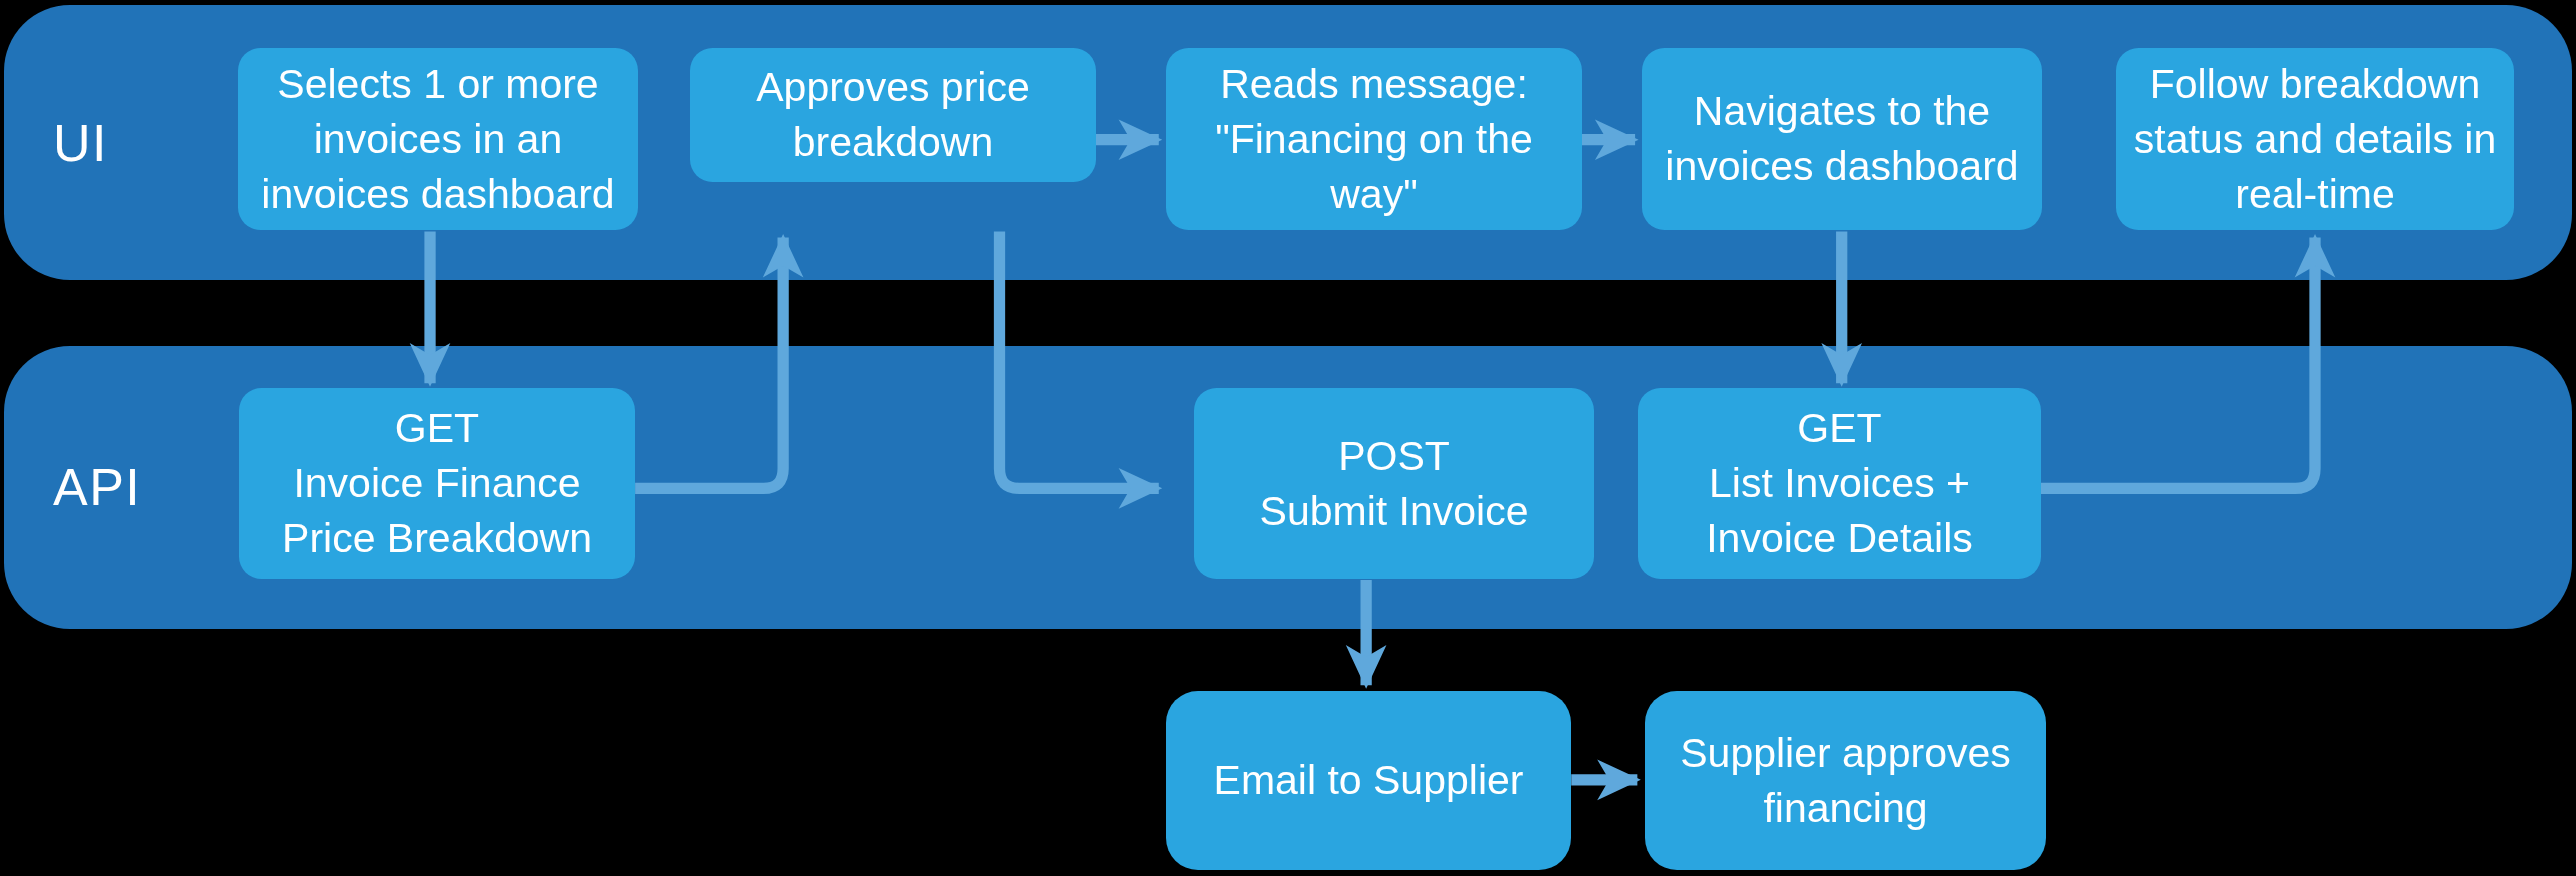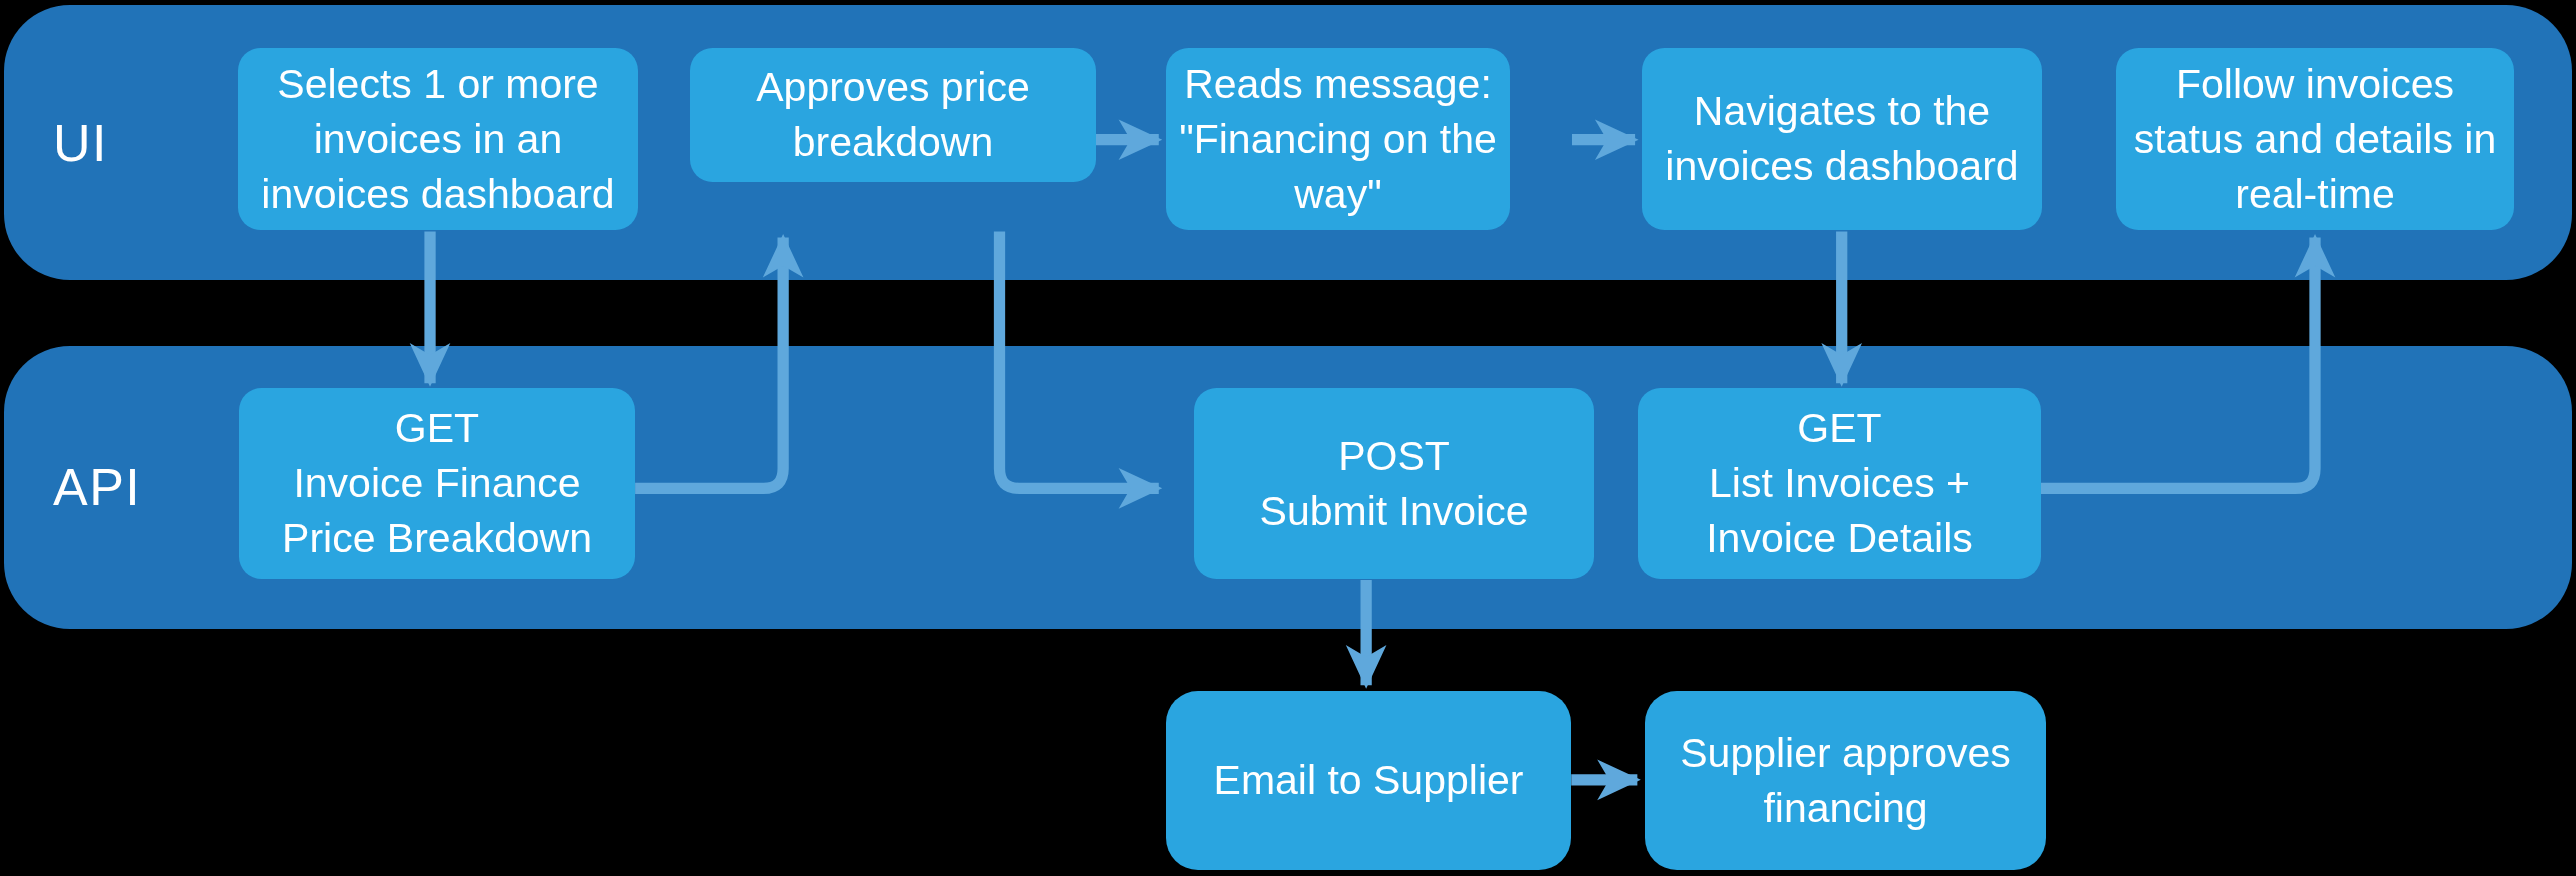--- a/index.html
+++ b/index.html
@@ -45,21 +45,21 @@
     text-align:center;
     white-space:pre-line;
     color:var(--text);
     font-size:41px;
     line-height:55px;
   }
   .node.free{border-radius:32px;}
   
   .n1{left:238px;top:48px;width:400px;height:182px;}
   .n2{left:690px;top:48px;width:406px;height:134px;}
-  .n3{left:1166px;top:48px;width:344px;height:182px;}
+  .n3{left:1166px;top:48px;width:416px;height:182px;}
   .n4{left:1642px;top:48px;width:400px;height:182px;}
   .n5{left:2116px;top:48px;width:398px;height:182px;}
   
   .n6{left:239px;top:388px;width:396px;height:191px;}
   .n7{left:1166px;top:388px;width:400px;height:191px;margin-left:28px;}
   .n8{left:1638px;top:388px;width:403px;height:191px;}
   
   .n9{left:1166px;top:691px;width:405px;height:179px;}
   .n10{left:1645px;top:691px;width:401px;height:179px;}
 
@@ -104,21 +104,21 @@
   <div class="node n1">Selects 1 or more
 invoices in an
 invoices dashboard</div>
   <div class="node n2">Approves price
 breakdown</div>
   <div class="node n3">Reads message:
 "Financing on the
 way"</div>
   <div class="node n4">Navigates to the
 invoices dashboard</div>
-  <div class="node n5">Follow invoices
+  <div class="node n5">Follow breakdown
 status and details in
 real-time</div>
 
   <div class="node n6">GET
 Invoice Finance
 Price Breakdown</div>
   <div class="node n7">POST
 Submit Invoice</div>
   <div class="node n8">GET
 List Invoices +

